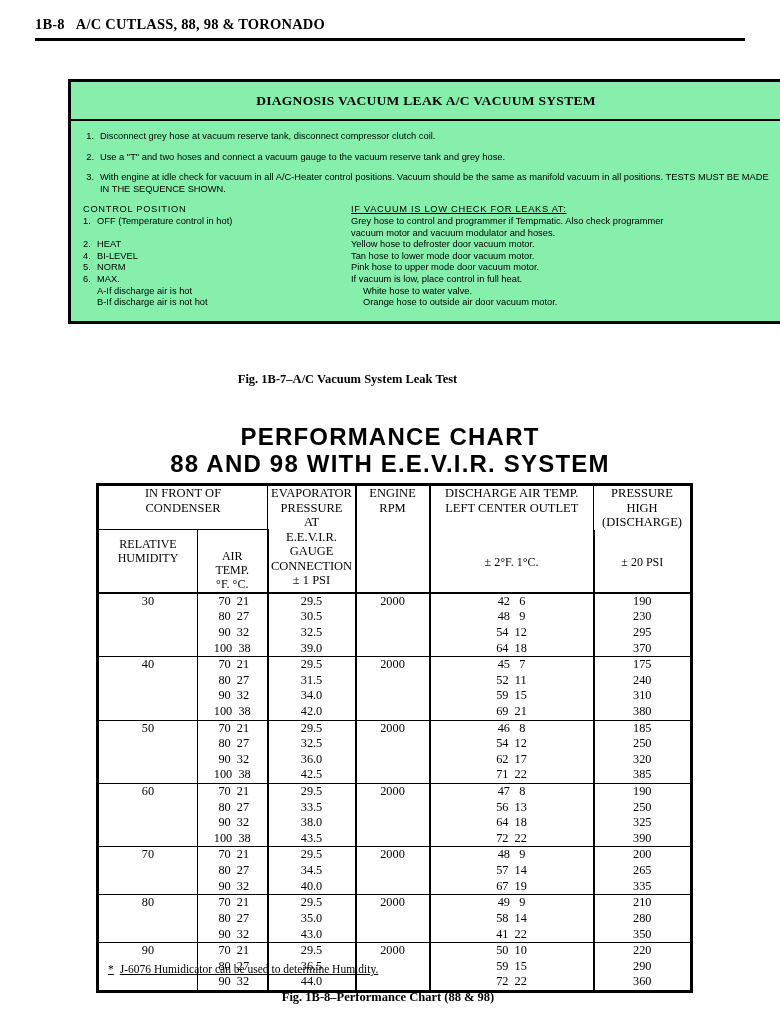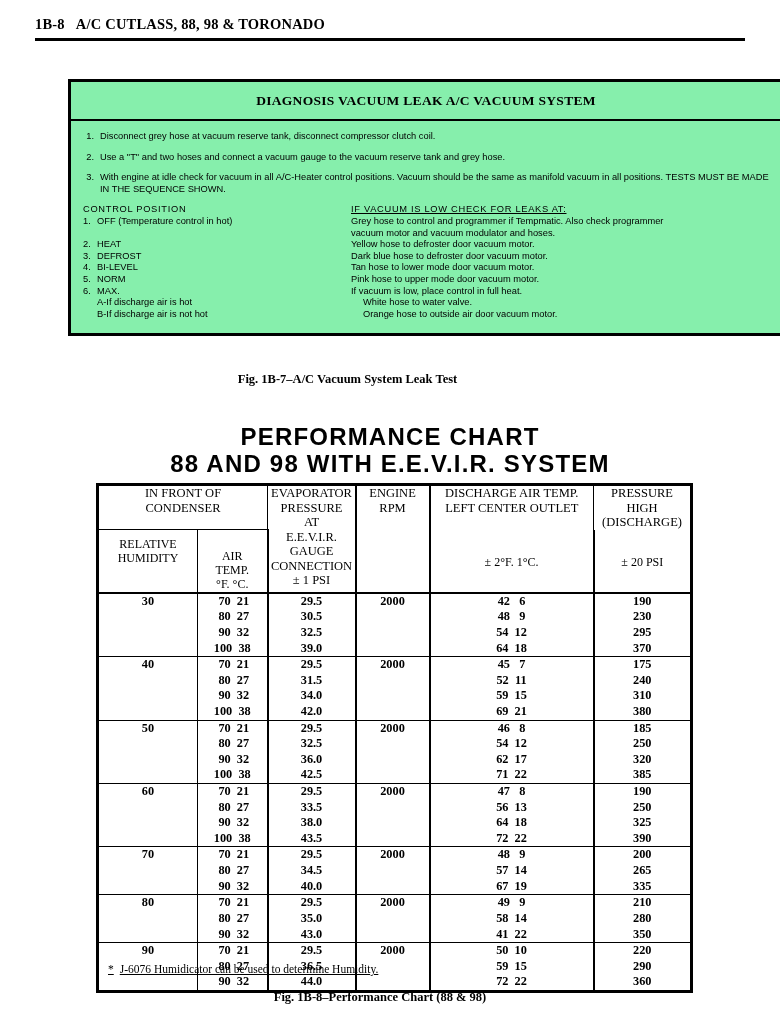--- a/index.html
+++ b/index.html
@@ -164,37 +164,36 @@
   .hcell.mid { vertical-align: middle; }
   .hcell-sub { font-size: 12px; }
 
   
   .dcell {
     text-align: center;
     font-size: 12.3px;
     line-height: 1.27;
     padding: 4px 2px 8px 2px;
     white-space: pre;
-    font-weight: bold;
   }
   .dcell.top { vertical-align: top; }
 
   
   #footnote {
     position: absolute;
     left: 108px;
     top: 963px;
     font-family: "Liberation Serif", serif;
     font-size: 11.5px;
     text-decoration: underline;
   }
   #footnote .star { margin-right: 6px; }
   #fig2-caption {
     position: absolute;
-    left: 8px;
+    left: 16px;
     top: 990px;
     width: 744px;
     text-align: center;
     font-family: "Liberation Serif", serif;
     font-weight: bold;
     font-size: 12.5px;
   }
 </style>
 </head>
 <body>
@@ -238,26 +237,20 @@
         </td>
       </tr>
 
       <tr>
         <td class="cp-col-left"><span class="cp-n">2.</span><span>HEAT</span></td>
         <td class="cp-col-right">
           <div>Yellow hose to defroster door vacuum motor.</div>
         </td>
       </tr>
 
-      <tr>
-        <td class="cp-col-left"><span class="cp-n">3.</span><span>DEFROST</span></td>
-        <td class="cp-col-right">
-          <div>Dark blue hose to defroster door vacuum motor.</div>
-        </td>
-      </tr>
 
       <tr>
         <td class="cp-col-left"><span class="cp-n">4.</span><span>BI-LEVEL</span></td>
         <td class="cp-col-right">
           <div>Tan hose to lower mode door vacuum motor.</div>
         </td>
       </tr>
 
       <tr>
         <td class="cp-col-left"><span class="cp-n">5.</span><span>NORM</span></td>

